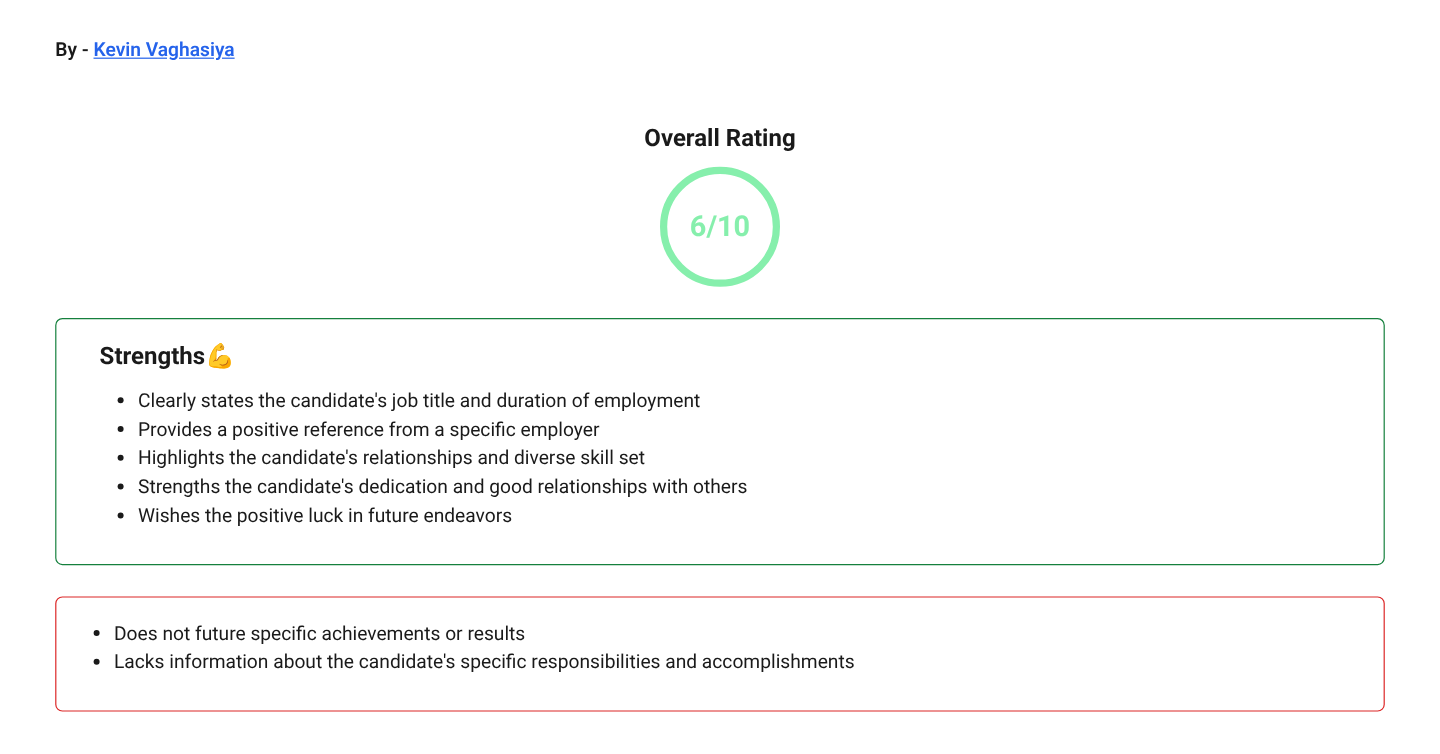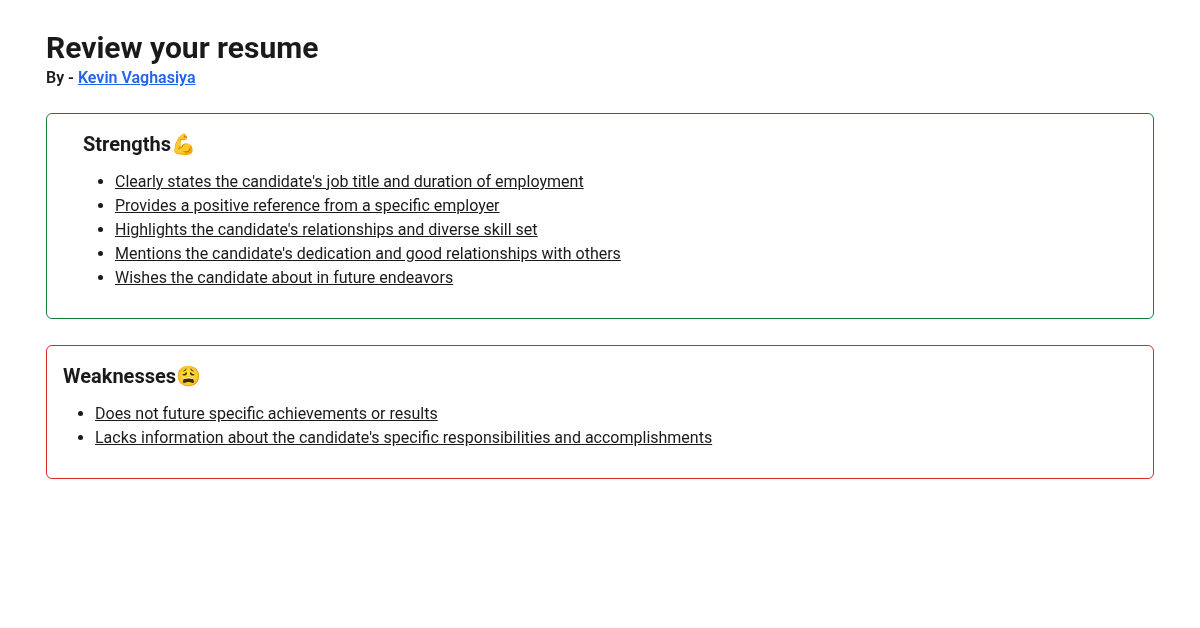--- a/index.html
+++ b/index.html
@@ -90,45 +90,48 @@
     
     .card ul {
       list-style: disc;
       padding-left: 32px;
     }
     
     .card li {
       font-size: 16px;
       color: #1a1a1a;
       line-height: 1.5;
-      text-decoration: underline;
     }
   </style>
 </head>
 <body>
 
 <div class="container">
-  <h1 class="header-title">Review your resume</h1>
   <div class="byline">
     <span>By - </span><a href="#" class="author-link">Kevin Vaghasiya</a>
   </div>
 
+  <div class="rating-section">
+    <div class="rating-label">Overall Rating</div>
+    <div class="rating-circle">
+      <span class="rating-value">6/10</span>
+    </div>
+  </div>
 
   <div class="card card-strengths">
     <h2 class="card-title">Strengths💪</h2>
     <ul>
       <li>Clearly states the candidate's job title and duration of employment</li>
       <li>Provides a positive reference from a specific employer</li>
       <li>Highlights the candidate's relationships and diverse skill set</li>
-      <li>Mentions the candidate's dedication and good relationships with others</li>
-      <li>Wishes the candidate about in future endeavors</li>
+      <li>Strengths the candidate's dedication and good relationships with others</li>
+      <li>Wishes the positive luck in future endeavors</li>
     </ul>
   </div>
 
   <div class="card card-weaknesses">
-    <h2 class="card-title">Weaknesses😩</h2>
     <ul>
       <li>Does not future specific achievements or results</li>
       <li>Lacks information about the candidate's specific responsibilities and accomplishments</li>
 
     </ul>
   </div>
 </div>
 
 </body></html>

